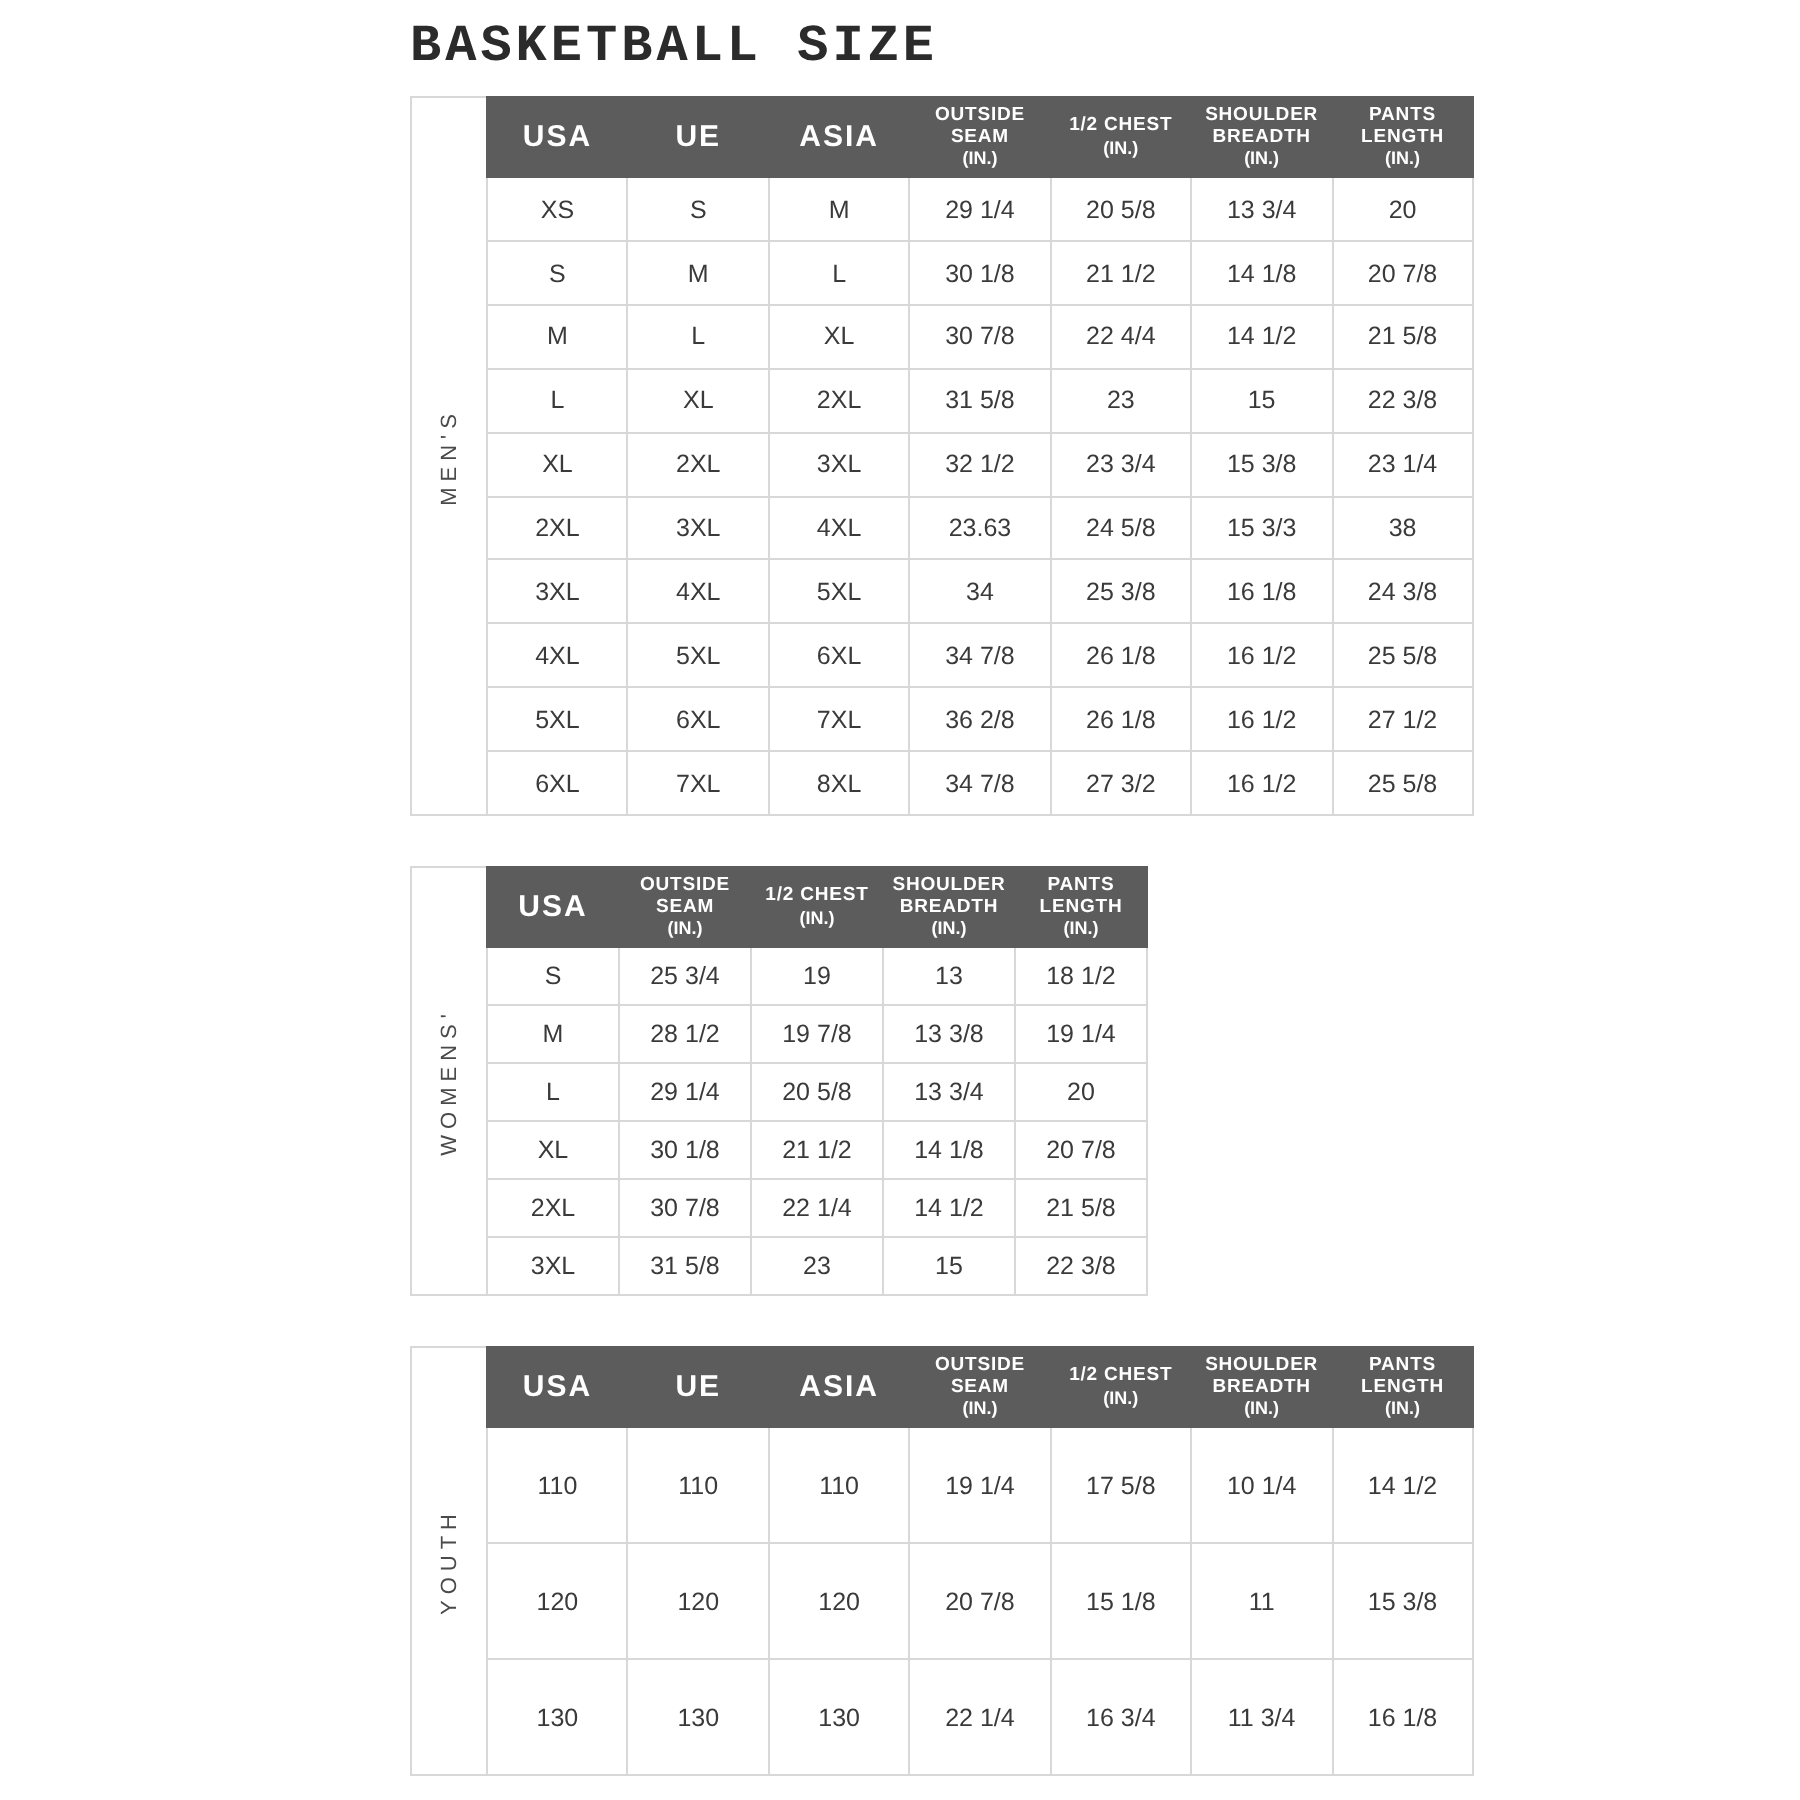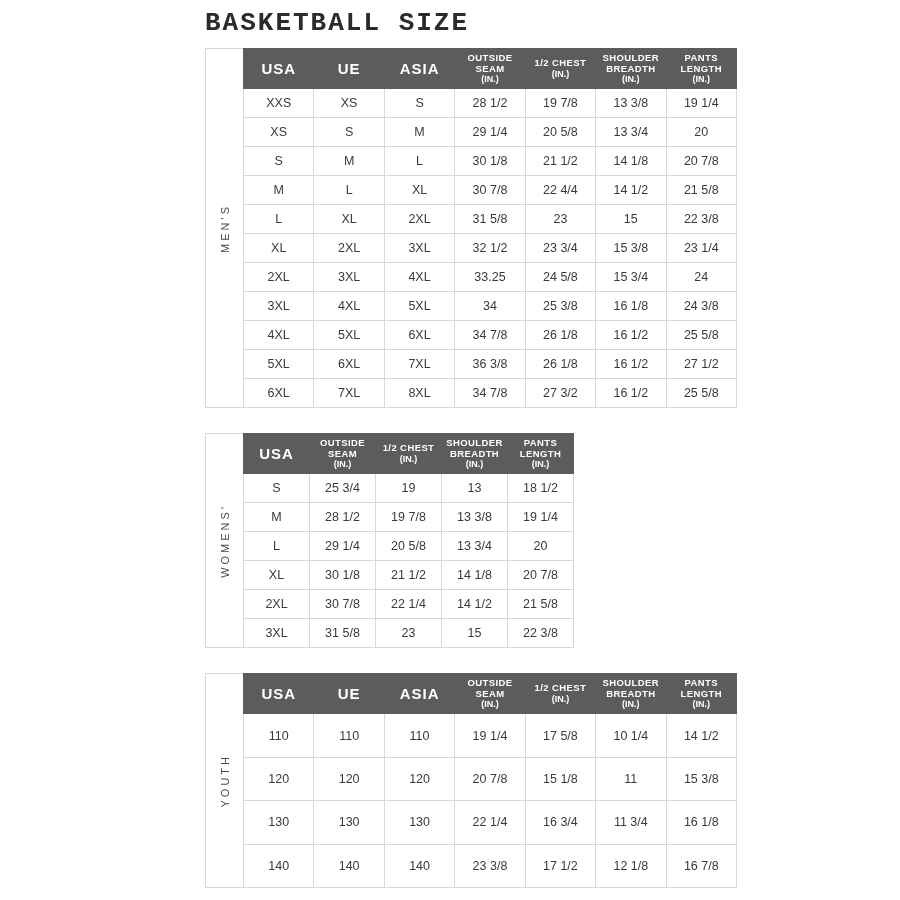--- a/index.html
+++ b/index.html
@@ -145,29 +145,20 @@
               <span class="unit">(IN.)</span>
             </th>
             <th>
               <span class="small">PANTS LENGTH</span>
               <span class="unit">(IN.)</span>
             </th>
           </tr>
       </thead>
       <tbody>
           <tr>
-            <td>XXS</td>
-            <td>XS</td>
-            <td>S</td>
-            <td>28 1/2</td>
-            <td>19 7/8</td>
-            <td>13 3/8</td>
-            <td>19 1/4</td>
-          </tr>
-          <tr>
             <td>XS</td>
             <td>S</td>
             <td>M</td>
             <td>29 1/4</td>
             <td>20 5/8</td>
             <td>13 3/4</td>
             <td>20</td>
           </tr>
           <tr>
             <td>S</td>
@@ -202,24 +193,24 @@
             <td>3XL</td>
             <td>32 1/2</td>
             <td>23 3/4</td>
             <td>15 3/8</td>
             <td>23 1/4</td>
           </tr>
           <tr>
             <td>2XL</td>
             <td>3XL</td>
             <td>4XL</td>
-            <td>33.25</td>
+            <td>23.63</td>
             <td>24 5/8</td>
-            <td>15 3/4</td>
-            <td>24</td>
+            <td>15 3/3</td>
+            <td>38</td>
           </tr>
           <tr>
             <td>3XL</td>
             <td>4XL</td>
             <td>5XL</td>
             <td>34</td>
             <td>25 3/8</td>
             <td>16 1/8</td>
             <td>24 3/8</td>
           </tr>
@@ -229,21 +220,21 @@
             <td>6XL</td>
             <td>34 7/8</td>
             <td>26 1/8</td>
             <td>16 1/2</td>
             <td>25 5/8</td>
           </tr>
           <tr>
             <td>5XL</td>
             <td>6XL</td>
             <td>7XL</td>
-            <td>36 3/8</td>
+            <td>36 2/8</td>
             <td>26 1/8</td>
             <td>16 1/2</td>
             <td>27 1/2</td>
           </tr>
           <tr>
             <td>6XL</td>
             <td>7XL</td>
             <td>8XL</td>
             <td>34 7/8</td>
             <td>27 3/2</td>
@@ -392,26 +383,17 @@
           </tr>
           <tr>
             <td>130</td>
             <td>130</td>
             <td>130</td>
             <td>22 1/4</td>
             <td>16 3/4</td>
             <td>11 3/4</td>
             <td>16 1/8</td>
           </tr>
-          <tr>
-            <td>140</td>
-            <td>140</td>
-            <td>140</td>
-            <td>23 3/8</td>
-            <td>17 1/2</td>
-            <td>12 1/8</td>
-            <td>16 7/8</td>
-          </tr>
         </tbody>
     </table>
   </div>
 
 </div>
 
 </body></html>

